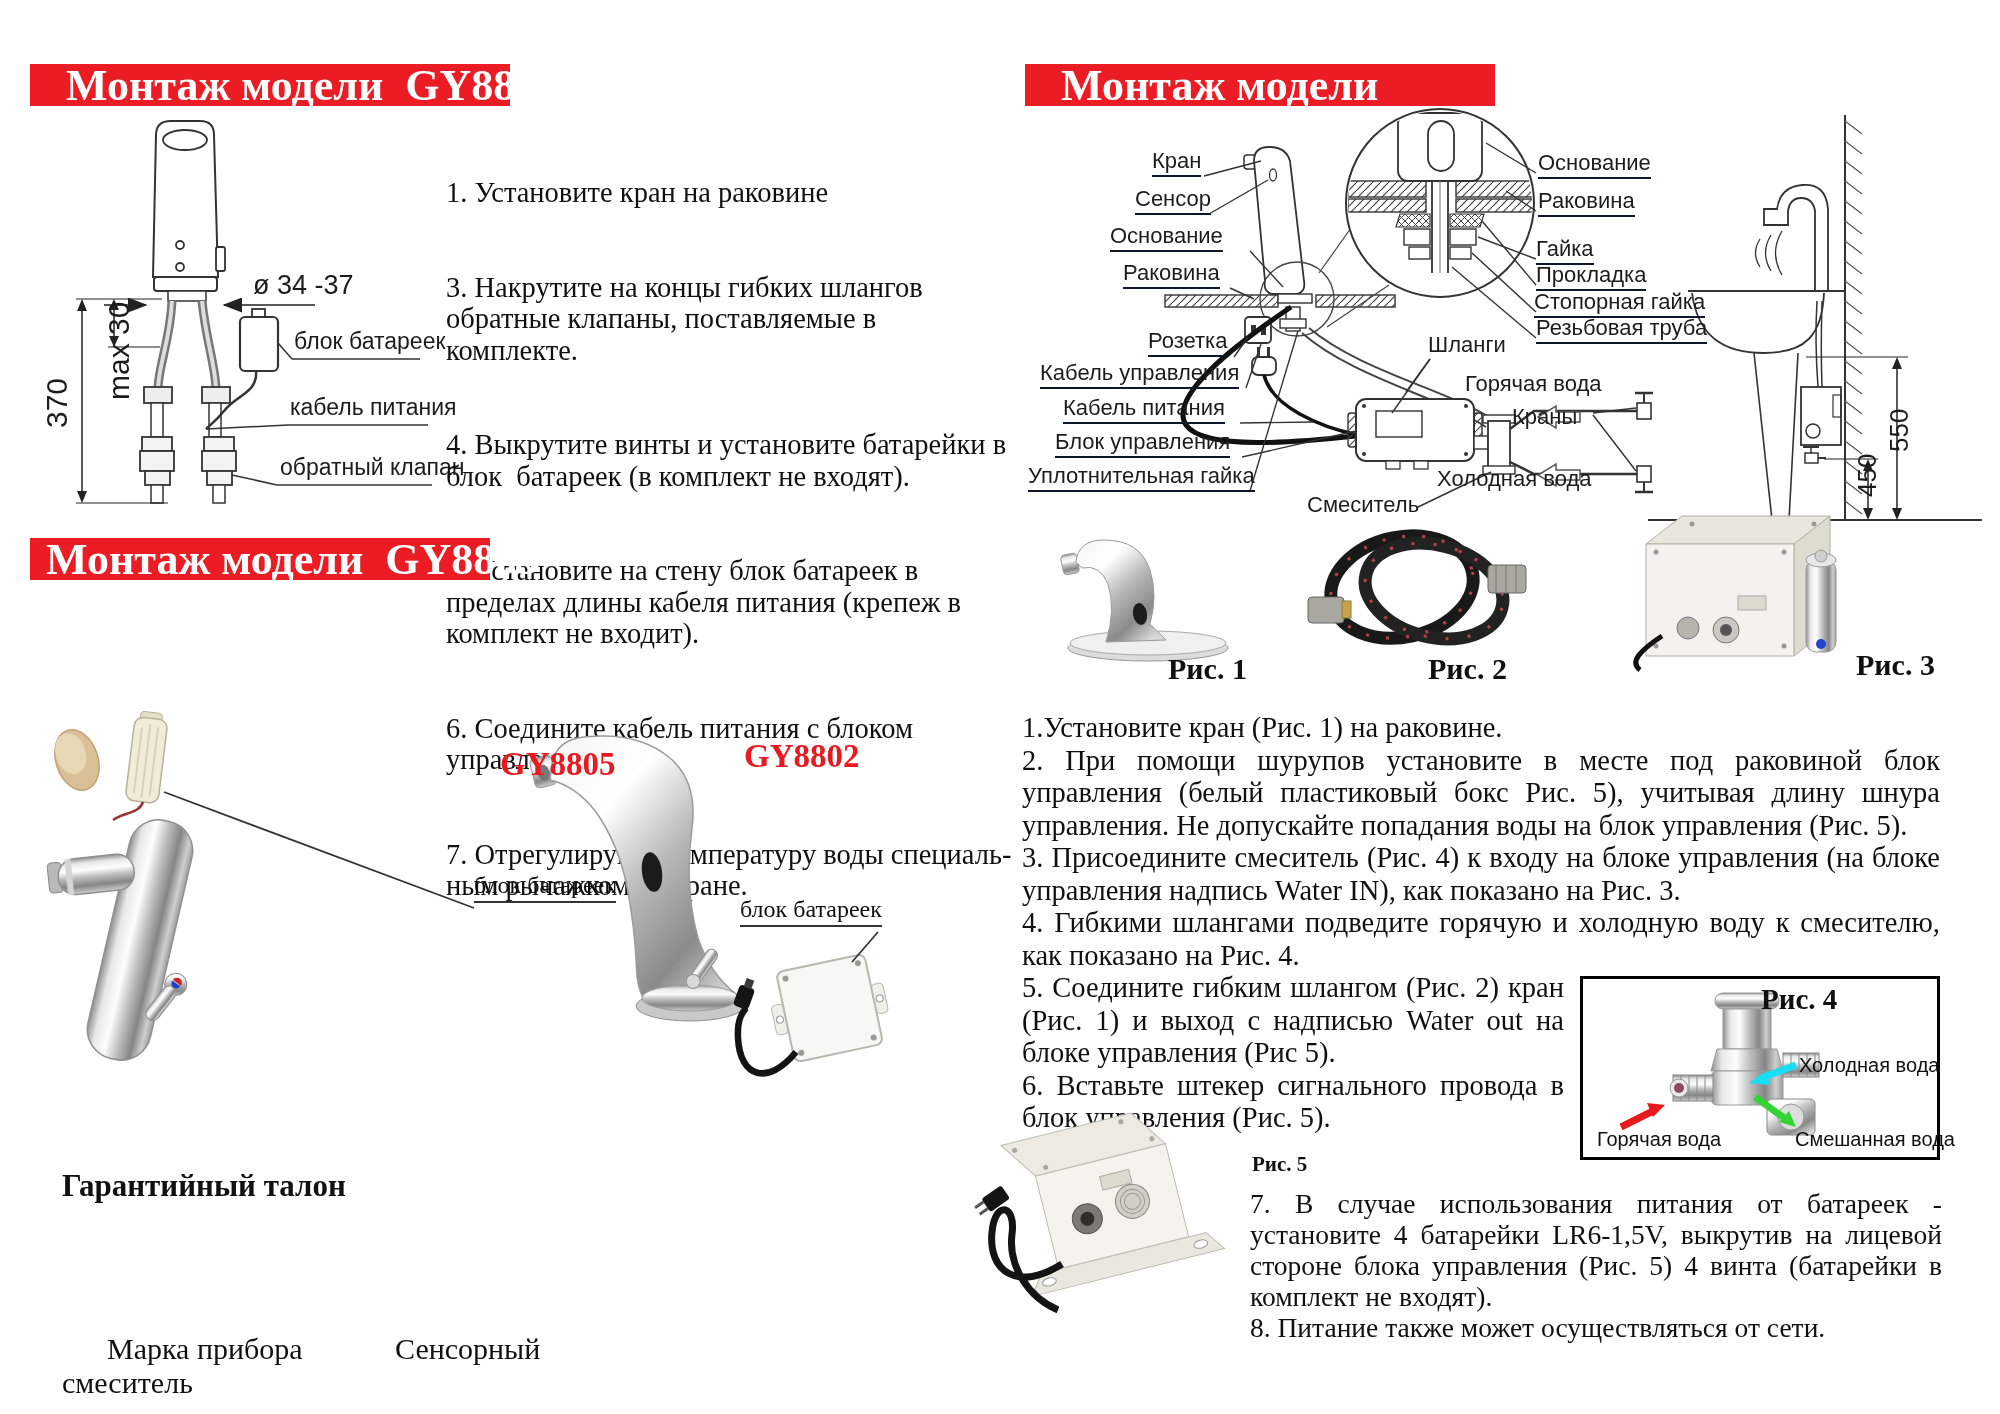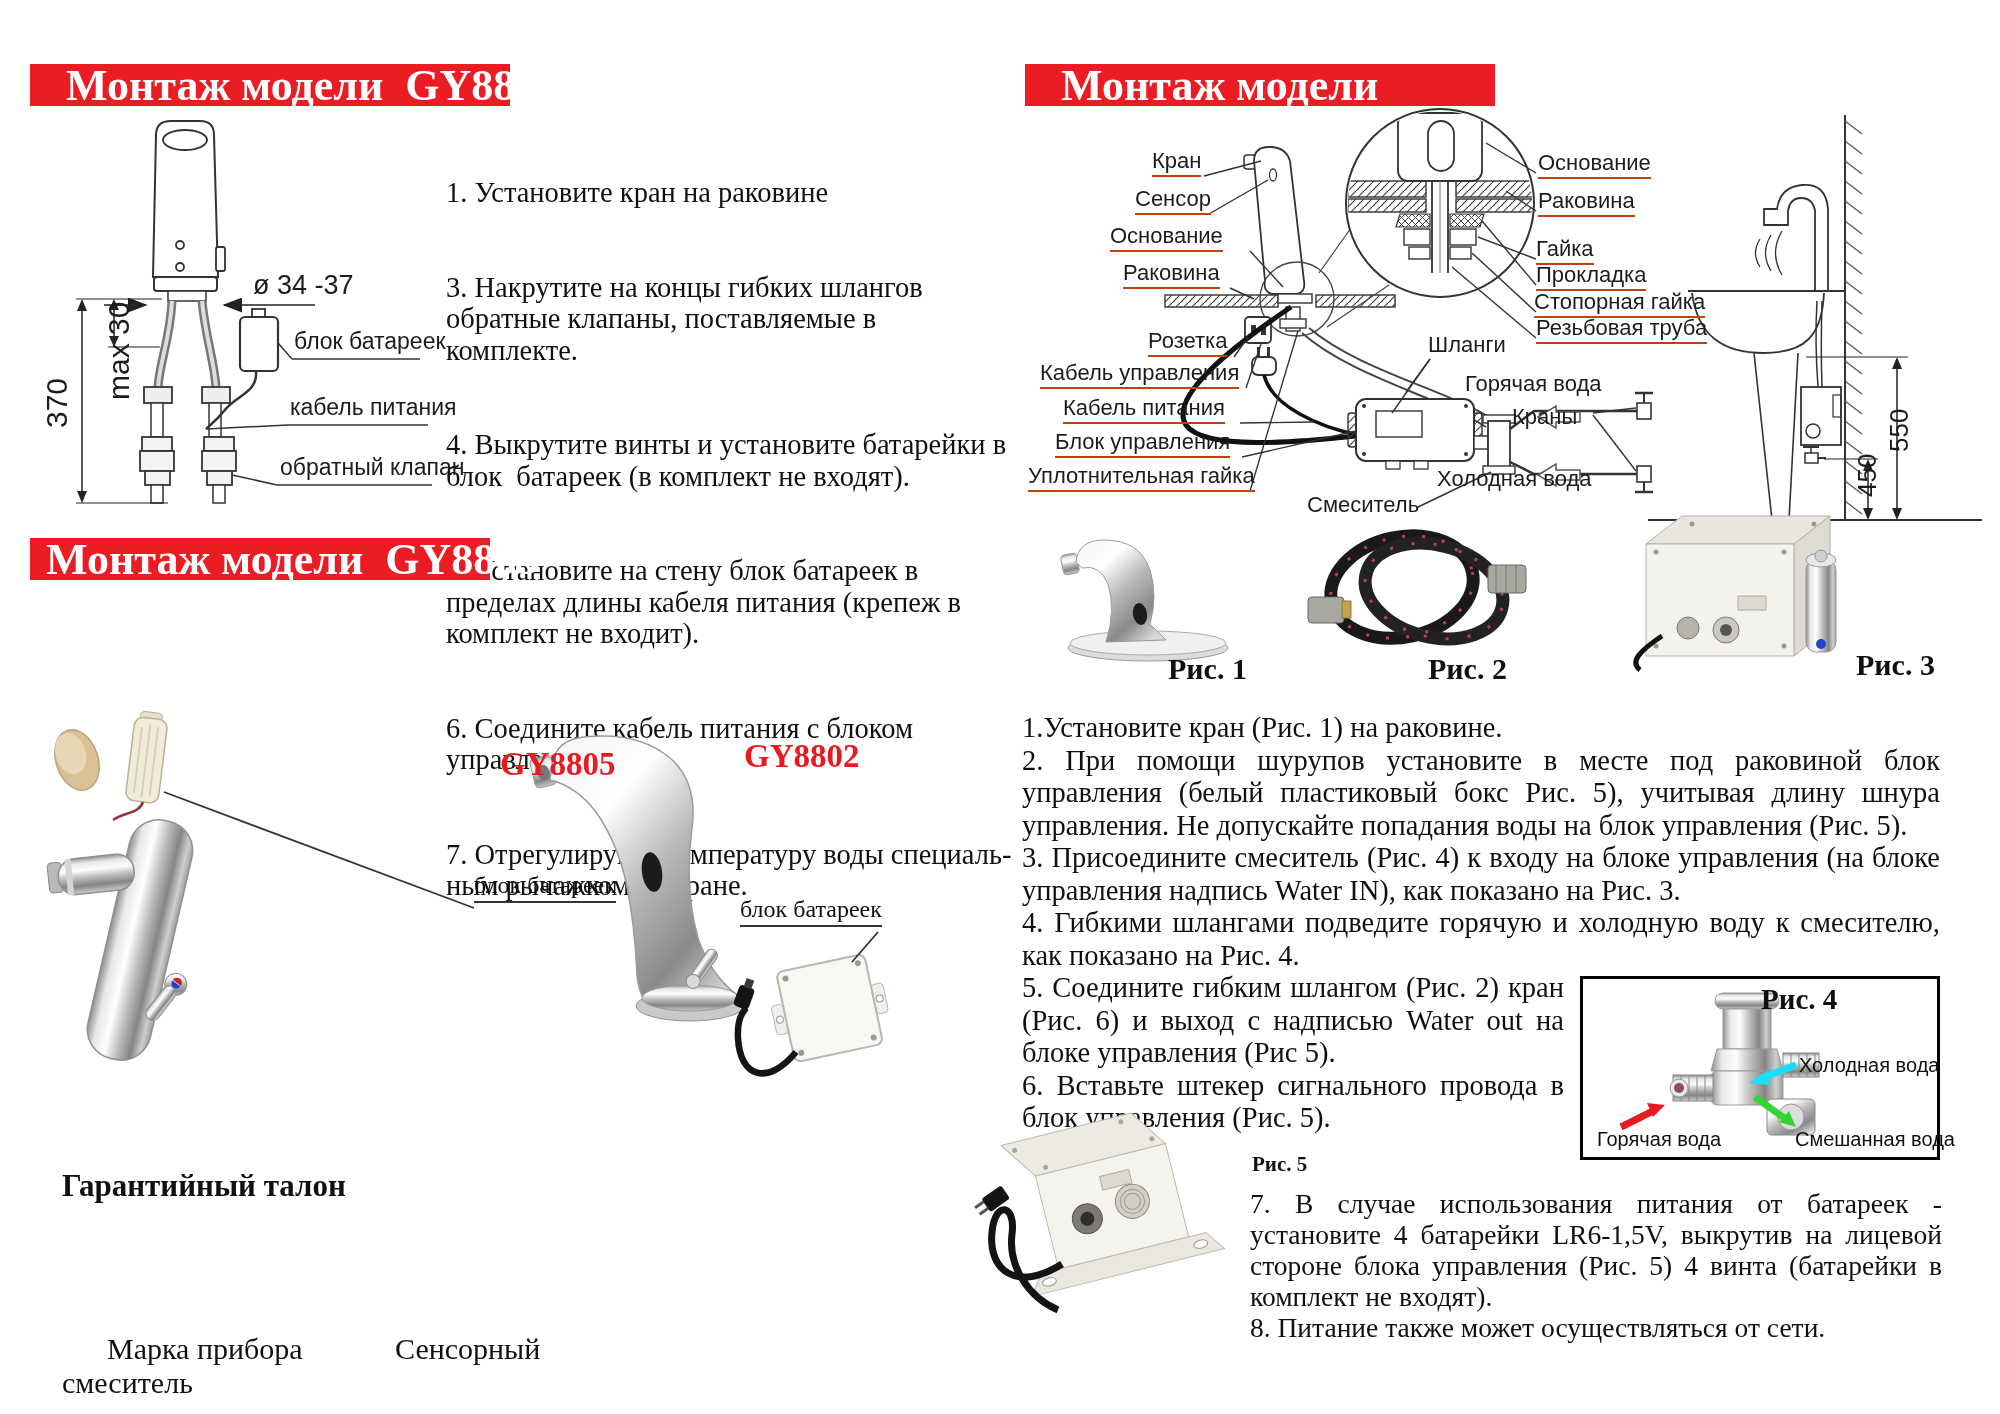--- a/index.html
+++ b/index.html
@@ -7,21 +7,21 @@
         font-family:"Liberation Serif",serif;color:#101010;}
   .abs{position:absolute;}
   .bar{position:absolute;height:42px;background:#ec1c24;color:#ffffff;display:flex;align-items:center;
        padding-left:36px;font-weight:bold;font-size:44px;font-family:"Liberation Serif",serif;white-space:pre;}
   .steps{position:absolute;font-size:28.5px;line-height:31.5px;white-space:pre-wrap;}
   .steps p{margin:0;}
   .rsteps{position:absolute;font-size:28.5px;line-height:32.5px;text-align:justify;}
   .rsteps p{margin:0;}
   .para{position:absolute;font-size:29px;line-height:33px;}
   .callout{position:absolute;font-family:"Liberation Sans",sans-serif;font-size:22px;color:#1c1c1c;white-space:nowrap;}
-  .u{border-bottom:2px solid #c2410c;padding-bottom:1px;}
+  .u{border-bottom:2px solid #0f172a;padding-bottom:1px;}
   .dim{position:absolute;font-family:"Liberation Sans",sans-serif;color:#1c1c1c;white-space:nowrap;}
   .vert{transform:rotate(-90deg);transform-origin:0 0;}
   .figcap{position:absolute;font-weight:bold;font-size:30px;font-family:"Liberation Serif",serif;white-space:nowrap;}
   .gylabel{position:absolute;font-weight:bold;font-size:33px;color:#e8191f;font-family:"Liberation Serif",serif;white-space:nowrap;}
   .photolabel{position:absolute;font-size:24px;font-family:"Liberation Serif",serif;border-bottom:2px solid #333;
               padding-bottom:2px;white-space:nowrap;}
   .warr{position:absolute;font-size:30px;white-space:pre-wrap;}
   .warr .title{font-weight:bold;font-size:31px;margin:0 0 26px 0;}
   .warr .row{margin:0 0 17px 0;}
   .warr .lbl{display:inline-block;}
@@ -480,21 +480,21 @@
         <line x1="38" y1="148" x2="72" y2="131" stroke="#e8191f" stroke-width="7"></line>
         <polygon points="82,126 64,124 70,138" fill="#e8191f"></polygon>
         <line x1="172" y1="118" x2="204" y2="141" stroke="#35d435" stroke-width="7"></line>
         <polygon points="213,148 206,132 196,143" fill="#35d435"></polygon>
       </svg>
       <div class="cap">Рис. 4</div>
       <div class="fig4lab" style="left:216px;top:70px;">Холодная вода</div>
       <div class="fig4lab" style="left:14px;top:144px;">Горячая вода</div>
       <div class="fig4lab" style="left:212px;top:144px;">Смешанная вода</div>
     </div>
-    <p>5. Соедините гибким шлангом (Рис. 2) кран (Рис. 6) и выход с надписью Water out на блоке управления (Рис 5).</p>
+    <p>5. Соедините гибким шлангом (Рис. 2) кран (Рис. 1) и выход с надписью Water out на блоке управления (Рис 5).</p>
     <p>6. Вставьте штекер сигнального провода в блок управления (Рис. 5).</p>
   </div>
 
   <svg class="abs" style="left:958px;top:1082px;" width="280" height="265" viewBox="0 0 280 265">
     <g transform="rotate(-14 140 130)">
       <polygon points="62,42 196,42 222,80 88,80" fill="#eceae1" stroke="#bdbab0"></polygon>
       <rect x="88" y="80" width="134" height="96" fill="#f5f3ed" stroke="#bdbab0"></rect>
       <polygon points="70,176 240,176 254,196 56,196" fill="#e9e7de" stroke="#bdbab0"></polygon>
       <ellipse cx="76" cy="186" rx="7" ry="4" fill="#fff" stroke="#999"></ellipse>
       <ellipse cx="232" cy="186" rx="7" ry="4" fill="#fff" stroke="#999"></ellipse>

